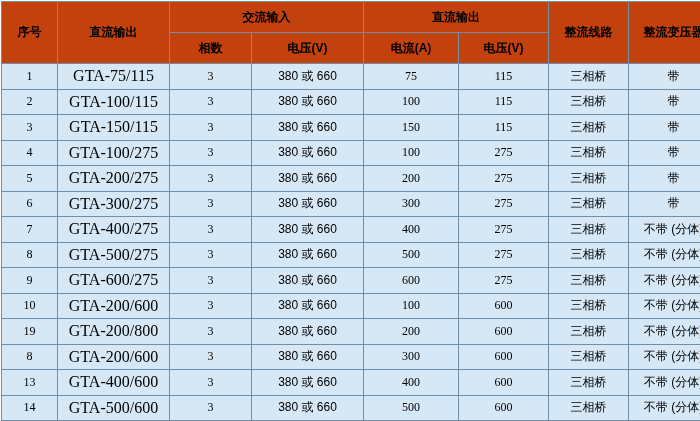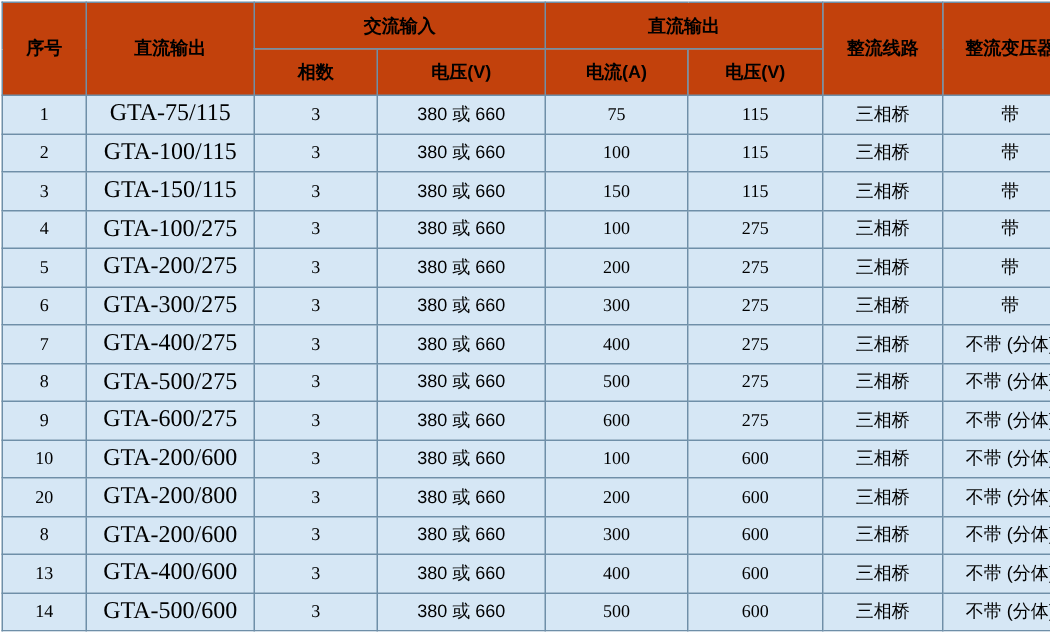--- a/index.html
+++ b/index.html
@@ -187,21 +187,21 @@
         <td>10</td>
         <td class="model">GTA-200/600</td>
         <td>3</td>
         <td class="cjk">380 或 660</td>
         <td>100</td>
         <td>600</td>
         <td class="cjk">三相桥</td>
         <td class="cjk">不带 (分体)</td>
       </tr>
       <tr>
-        <td>20</td>
+        <td>19</td>
         <td class="model">GTA-200/800</td>
         <td>3</td>
         <td class="cjk">380 或 660</td>
         <td>200</td>
         <td>600</td>
         <td class="cjk">三相桥</td>
         <td class="cjk">不带 (分体)</td>
       </tr>
       <tr>
         <td>8</td>

